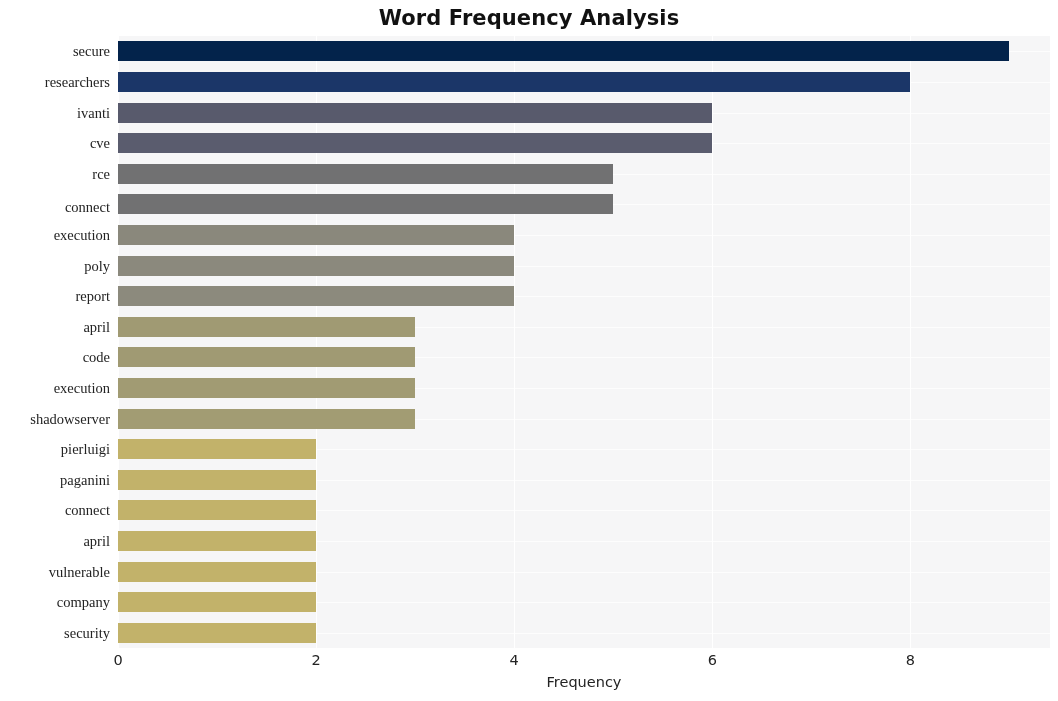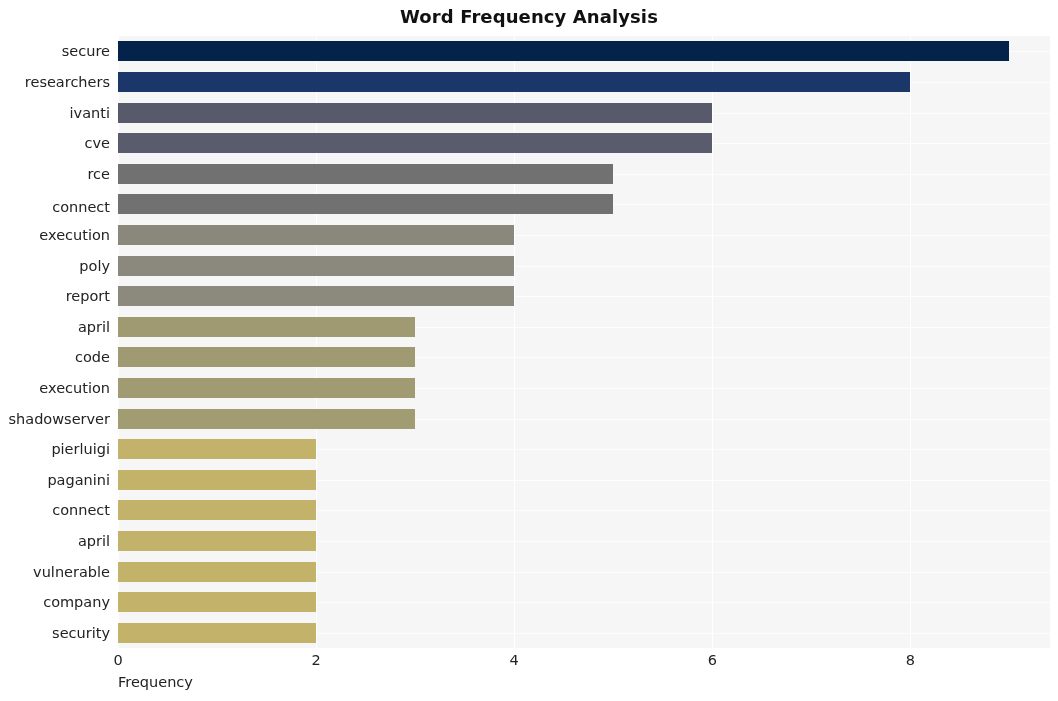--- a/index.html
+++ b/index.html
@@ -18,21 +18,21 @@
     width: 1058px;
     height: 701px;
     background: #ffffff;
   }
   #chart-title {
     position: absolute;
     left: 0;
     top: 6px;
     width: 1058px;
     text-align: center;
-    font-size: 18px;
+    font-size: 21px;
     font-weight: bold;
     color: #111111;
     letter-spacing: 0.1px;
   }
   
   #plot-area {
     position: absolute;
     left: 118px;
     top: 36px;
     width: 932px;
@@ -59,20 +59,21 @@
     position: absolute;
     height: 20px;
     border-radius: 0;
   }
   #ylabels {
     position: absolute;
     left: 0;
     top: 36px;
     width: 110px;
     height: 612px;
+    font-family: Liberation Serif, serif;
   }
   .ylab {
     position: absolute;
     right: 0;
     width: 110px;
     text-align: right;
     font-size: 14.5px;
     color: #232323;
     white-space: nowrap;
     line-height: 20px;
@@ -92,20 +93,21 @@
     margin-left: -20px;
     text-align: center;
     font-size: 14.5px;
     color: #232323;
   }
   #xaxis-label {
     position: absolute;
     left: 118px;
     top: 674px;
     width: 932px;
+    text-align: center;
     font-size: 14.5px;
     color: #232323;
   }
 </style>
 </head>
 <body>
 
 <div id="figure">
 
   <div id="chart-title">Word Frequency Analysis</div>

